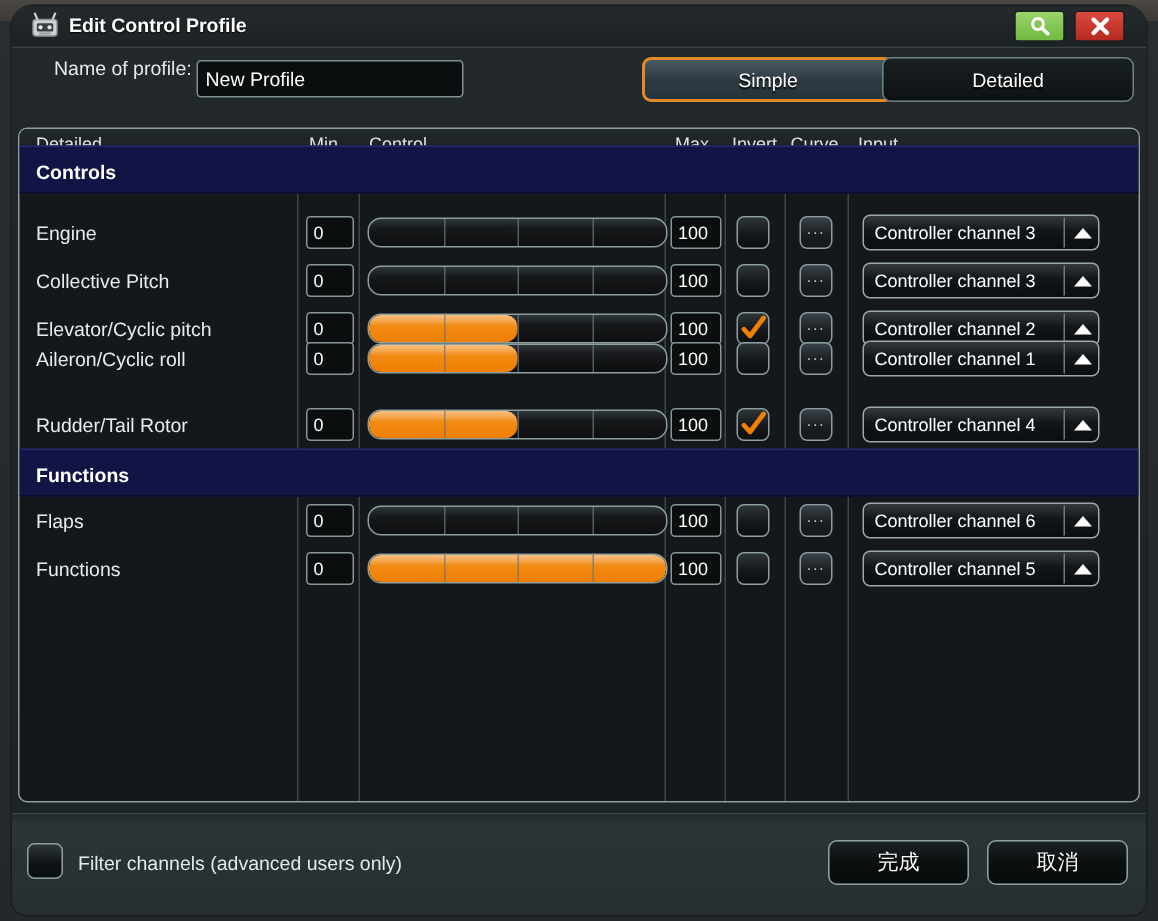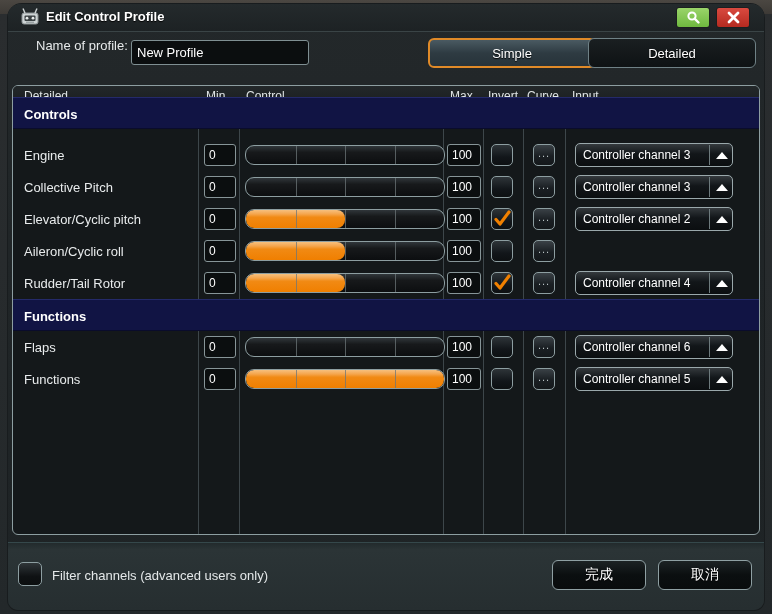--- a/index.html
+++ b/index.html
@@ -338,32 +338,37 @@
                 <path d="M2 9.5 L6 14 L15 2" fill="none" stroke="#f08000" stroke-width="3.2" stroke-linecap="round" stroke-linejoin="round"></path>
               </svg></span>
           </div>
           <div class="curvebtn" style="left: 520px;">...</div>
           <div class="dropdown">
             <span class="dval">Controller channel 2</span>
             <div class="dsep"></div>
             <div class="darrow"></div>
           </div>
         </div>
-        <div class="row" style="top: 149px; text-decoration: underline;">
+        <div class="row" style="top: 137px; text-decoration: underline;">
           <span class="rowlabel">Aileron/Cyclic roll</span>
           <div class="numfield" style="left: 191px;">0</div>
           <div class="statusbar">
             <div class="fill" style="width: 50%;"></div>
             <div class="tick" style="left: 25%;"></div>
             <div class="tick" style="left: 50%;"></div>
             <div class="tick" style="left: 75%;"></div>
           </div>
           <div class="numfield" style="left: 434px; width: 34px;">100</div>
           <div class="cbox" style="left: 478px;"></div>
           <div class="curvebtn" style="left: 520px;">...</div>
+          <div class="dropdown">
+            <span class="dval">Controller channel 1</span>
+            <div class="dsep"></div>
+            <div class="darrow"></div>
+          </div>
         </div>
         <div class="row" style="top: 181px;">
           <span class="rowlabel">Rudder/Tail Rotor</span>
           <div class="numfield" style="left: 191px;">0</div>
           <div class="statusbar">
             <div class="fill" style="width: 50%;"></div>
             <div class="tick" style="left: 25%;"></div>
             <div class="tick" style="left: 50%;"></div>
             <div class="tick" style="left: 75%;"></div>
           </div>

